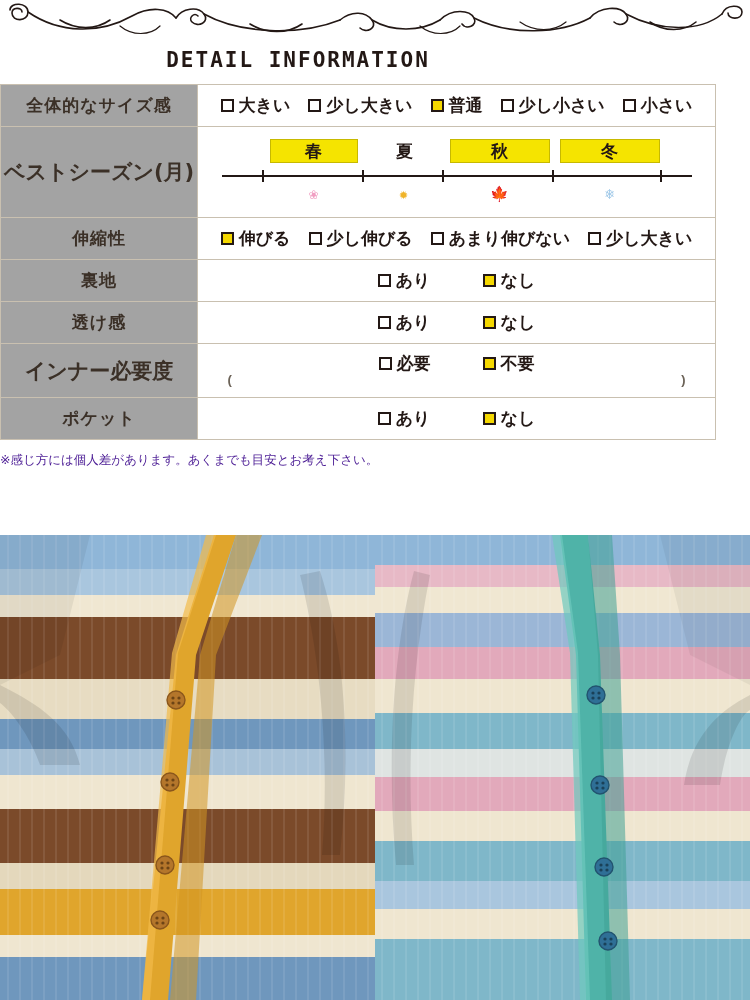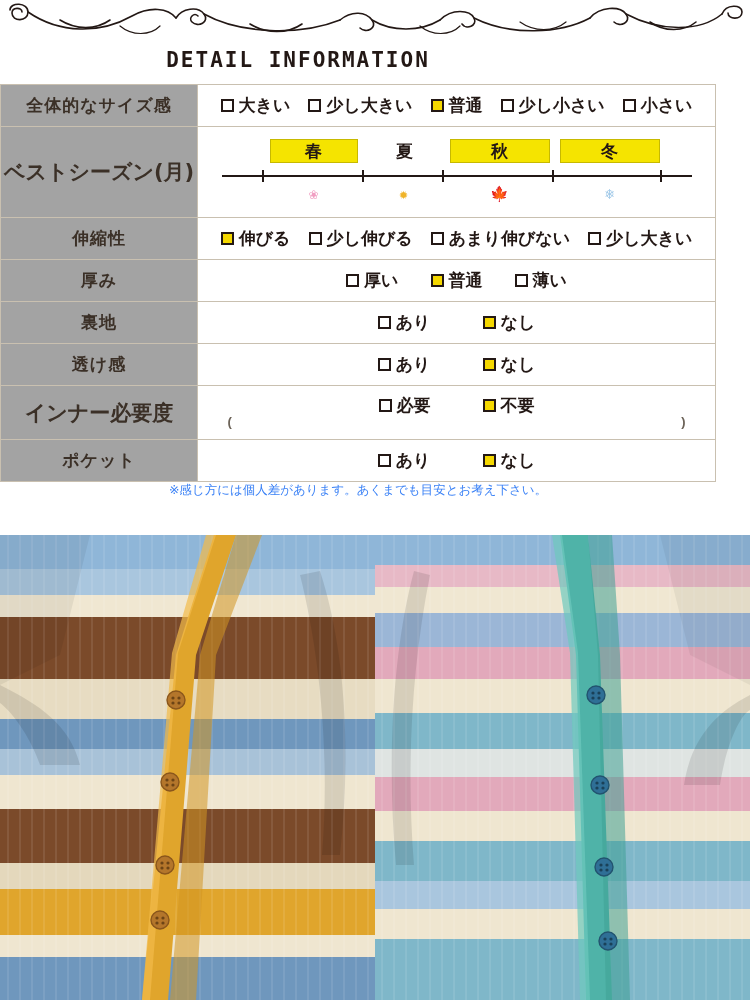--- a/index.html
+++ b/index.html
@@ -171,24 +171,24 @@
     top: -2px;
     font-size: 13px;
     color: #6b6257;
   }
   .paren-row .pl { left: 22px; }
   .paren-row .pr { right: 22px; }
 
   
   .note {
     width: 716px;
-    margin: 0 auto 0 auto;
-    text-align: center;
+    margin: 12px auto 0 auto;
+    text-align: left;
     font-size: 12.5px;
-    color: #3b82f6;
+    color: #4c1d95;
     font-family: "DejaVu Sans", "Liberation Sans", sans-serif;
     letter-spacing: 0px;
   }
 
   
   .photo {
     position: absolute;
     left: 0;
     top: 535px;
     width: 750px;
@@ -307,39 +307,20 @@
               <span class="txt">あまり伸びない</span>
             </span>
             <span class="opt">
               <span class="box"></span>
               <span class="txt">少し大きい</span>
             </span>
           </div>
         </td>
       </tr>
 
-      <tr>
-        <td class="label">厚み</td>
-        <td class="value">
-          <div class="opts mid">
-            <span class="opt">
-              <span class="box"></span>
-              <span class="txt">厚い</span>
-            </span>
-            <span class="opt on">
-              <span class="box"></span>
-              <span class="txt">普通</span>
-            </span>
-            <span class="opt">
-              <span class="box"></span>
-              <span class="txt">薄い</span>
-            </span>
-          </div>
-        </td>
-      </tr>
 
       <tr>
         <td class="label">裏地</td>
         <td class="value">
           <div class="opts wide">
             <span class="opt">
               <span class="box"></span>
               <span class="txt">あり</span>
             </span>
             <span class="opt on">

